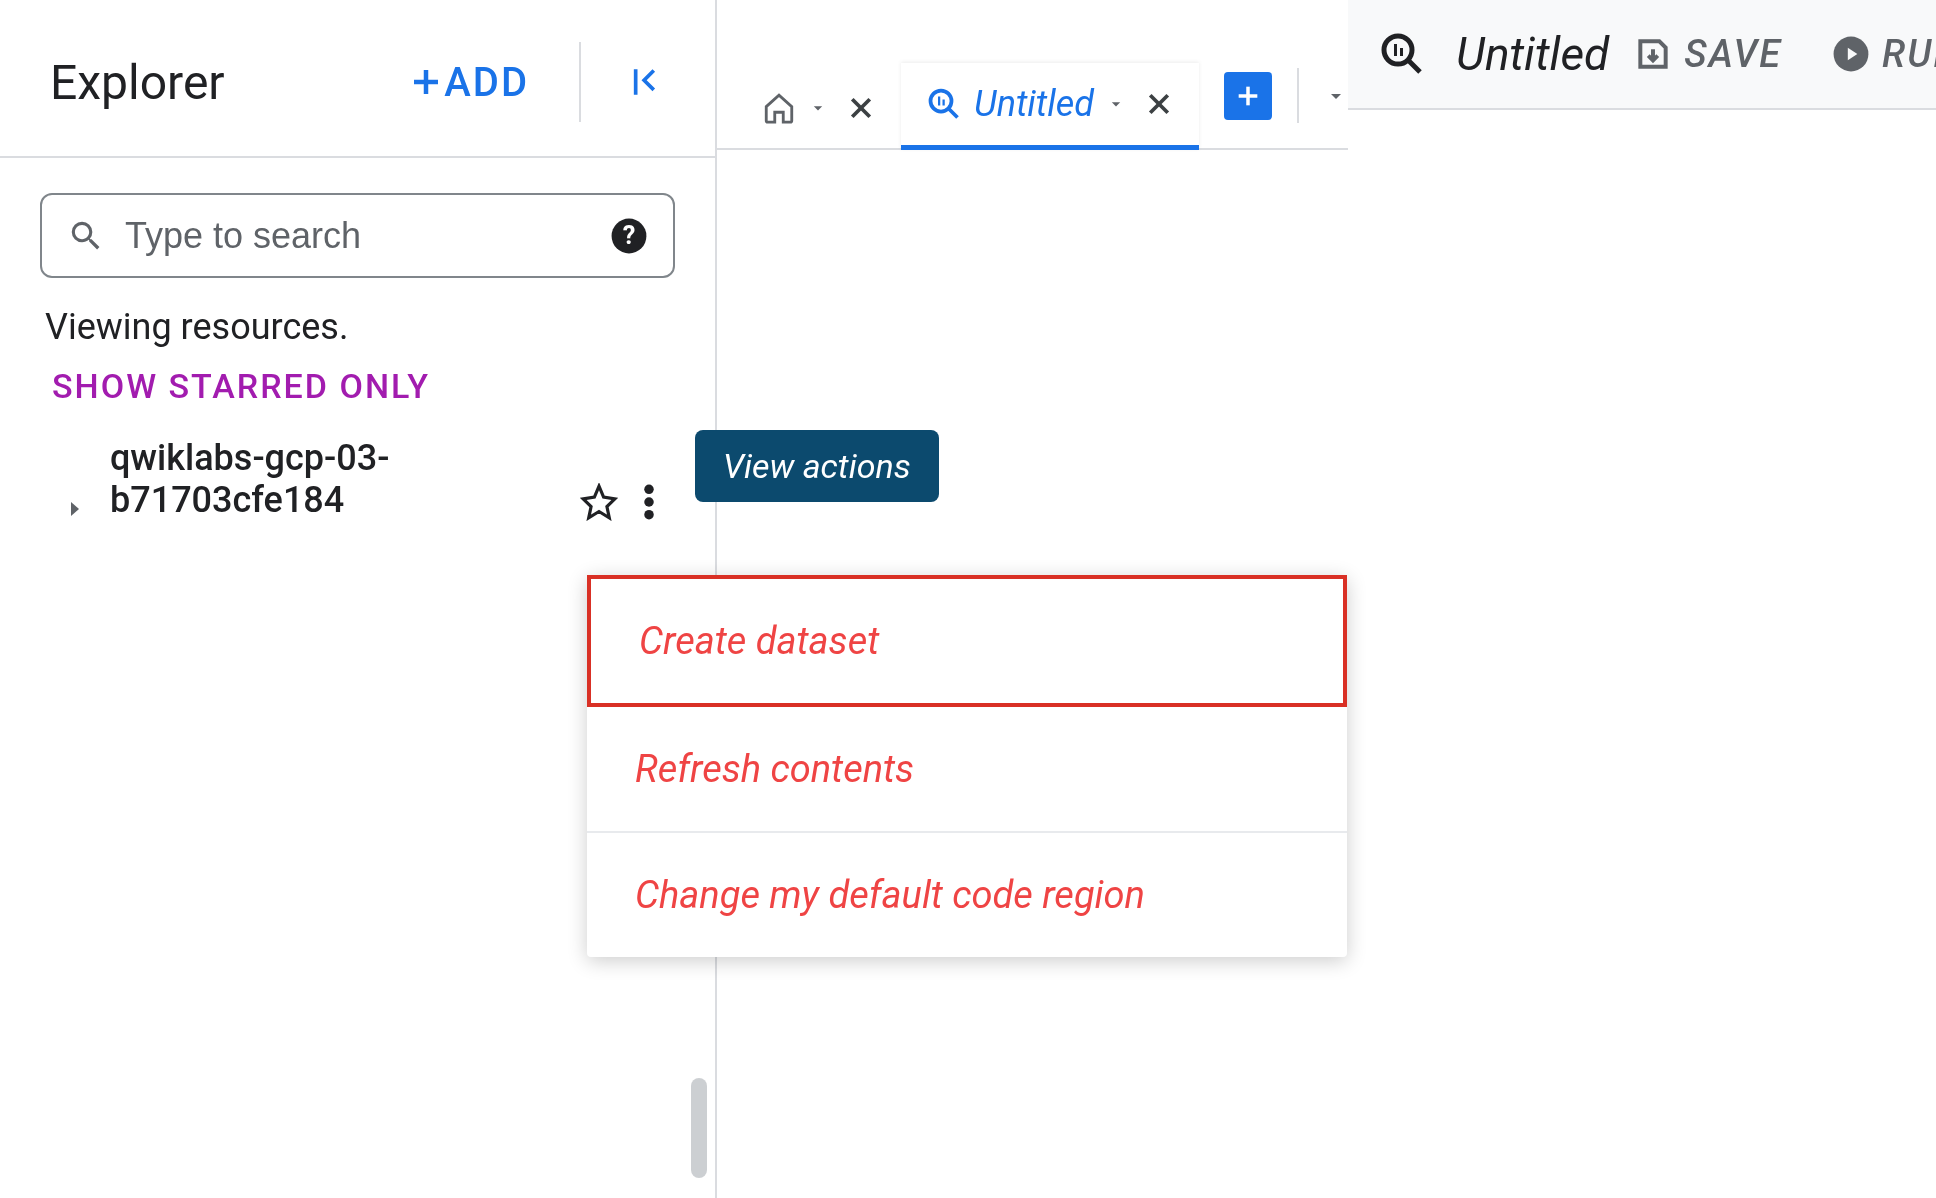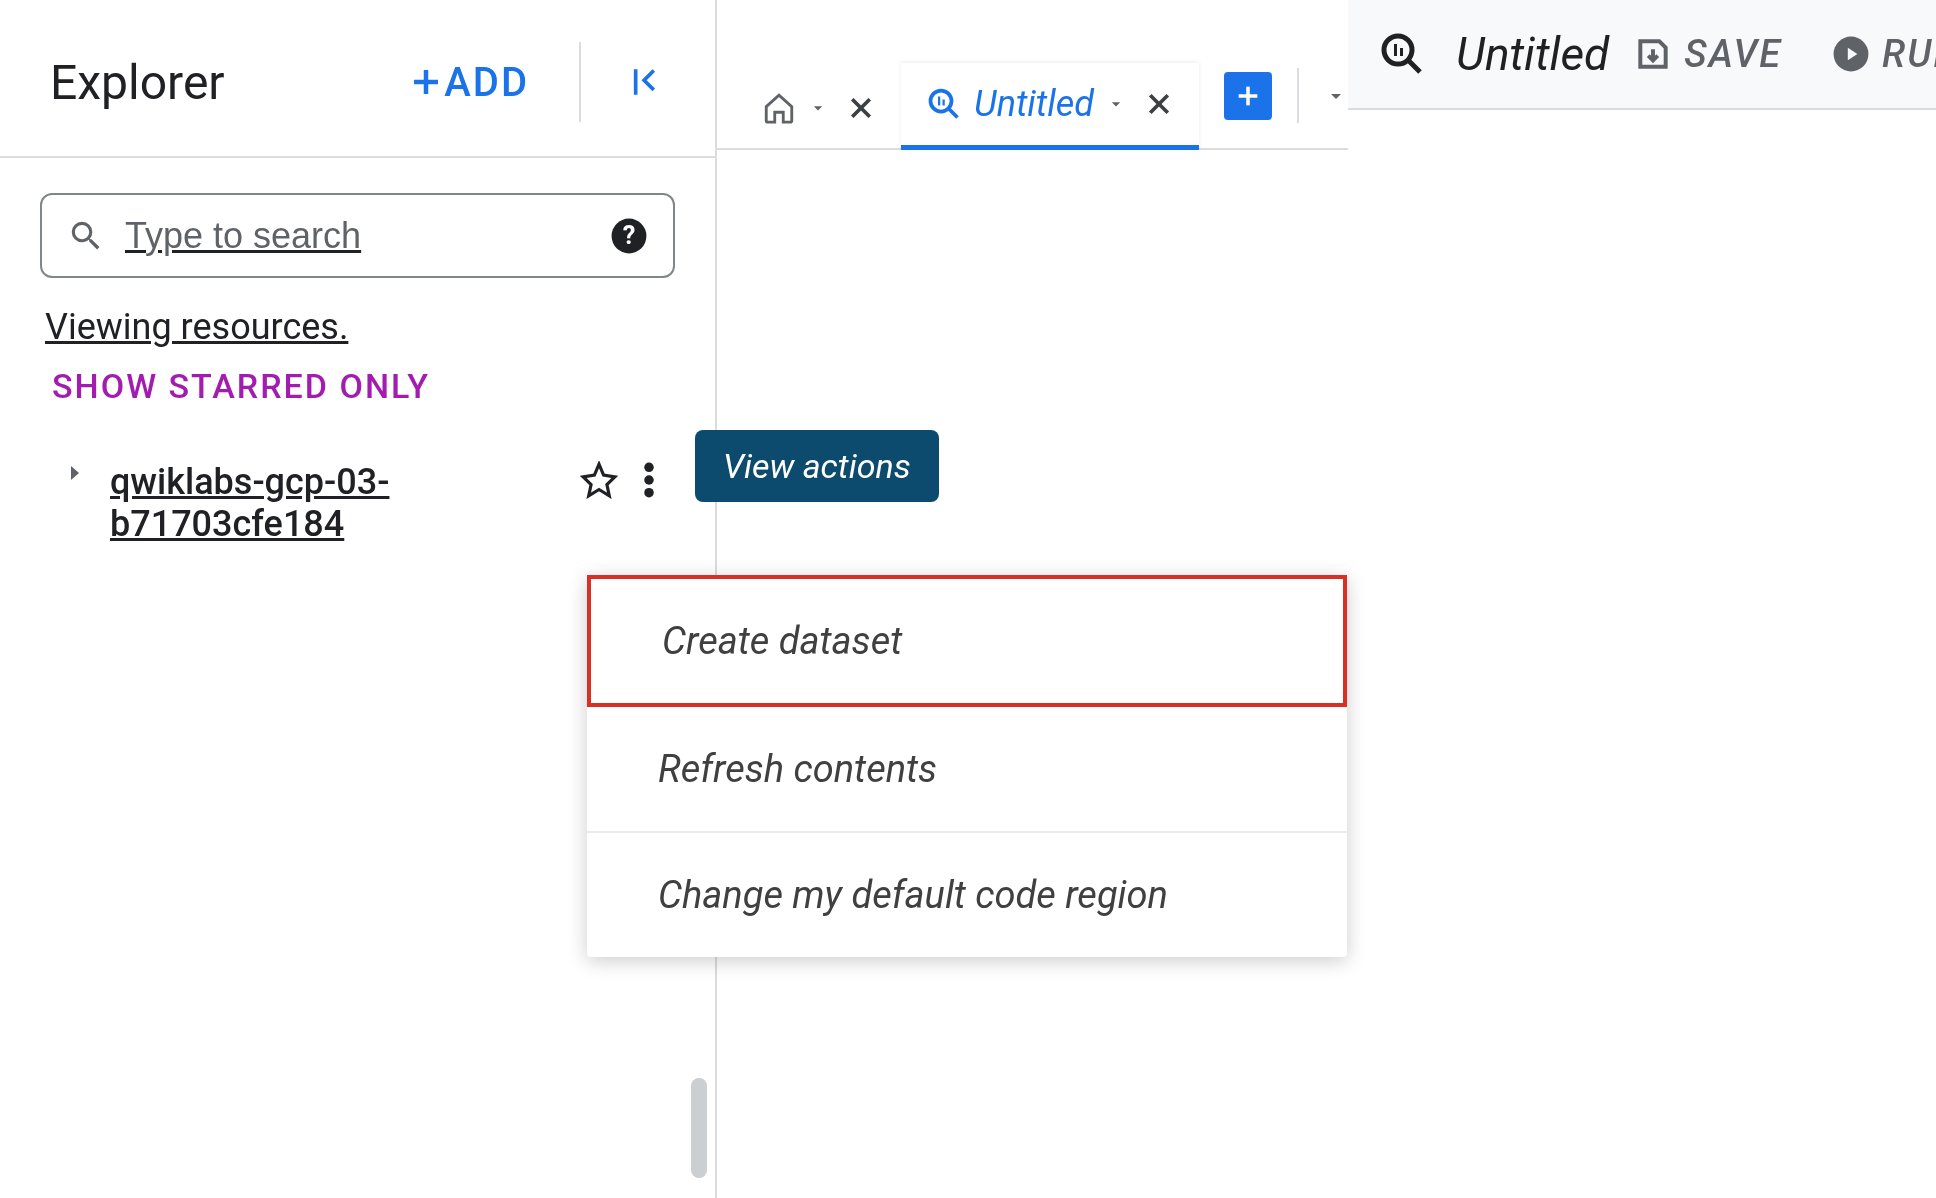--- a/index.html
+++ b/index.html
@@ -49,21 +49,21 @@
     height: 80px;
     background: #dadce0;
     margin: 0 30px;
   }
   .collapse-btn {
     color: #1a73e8;
     cursor: pointer;
     padding: 10px;
   }
 
-  .sidebar-body { padding: 35px 40px 0 40px; text-decoration: underline; }
+  .sidebar-body { padding: 35px 40px 0 40px; }
   .search-box {
     display: flex;
     align-items: center;
     border: 2px solid #80868b;
     border-radius: 12px;
     height: 85px;
     padding: 0 25px;
     gap: 20px;
     color: #5f6368;
   }
@@ -88,21 +88,21 @@
     font-weight: 500;
     letter-spacing: 2px;
     cursor: pointer;
     margin-left: 12px;
     display: inline-block;
   }
 
   .tree { margin-top: 55px; }
   .tree-row {
     display: flex;
-    align-items: flex-start;
+    align-items: flex-end;
     height: 60px;
     padding: 0 0 0 0;
     font-size: 36px;
   }
   .tree-toggle {
     width: 70px;
     display: flex;
     justify-content: center;
     color: #5f6368;
     cursor: pointer;
@@ -230,22 +230,22 @@
     position: absolute;
     left: -130px;
     top: 575px;
     width: 760px;
     background: #fff;
     box-shadow: 0 4px 20px rgba(0,0,0,0.2);
     border-radius: 4px;
   }
   .menu-item {
     font-size: 38px;
-    color: #404040;
-    padding: 40px 71px;
+    color: #ef4444;
+    padding: 40px 48px;
     cursor: pointer;
   }
   .menu-item.highlight {
     border: 4px solid #d93025;
   }
   .menu-divider {
     height: 2px;
     background: #e8eaed;
   }
 

